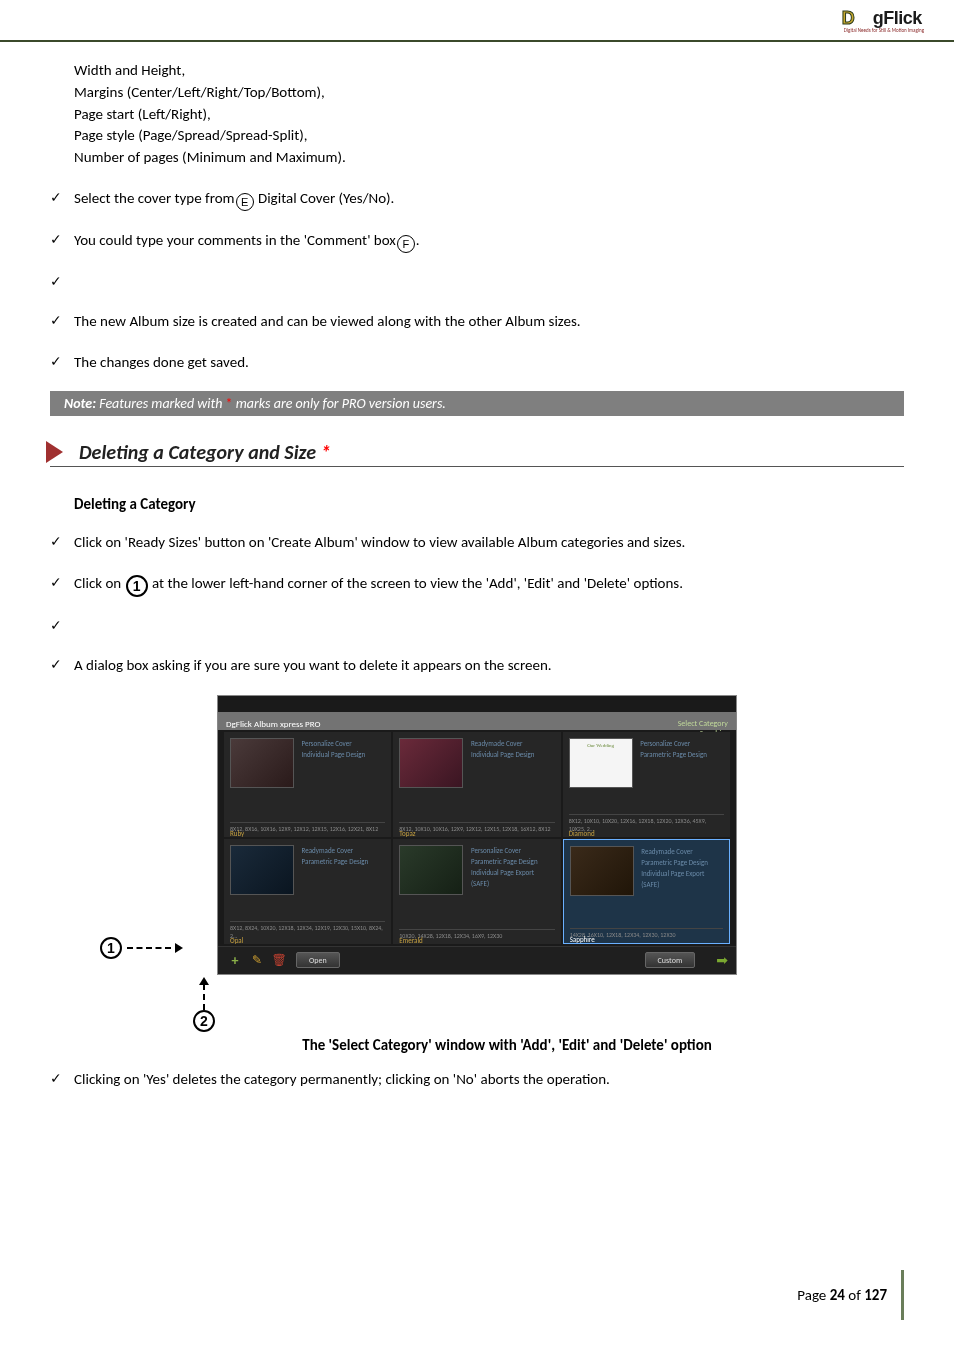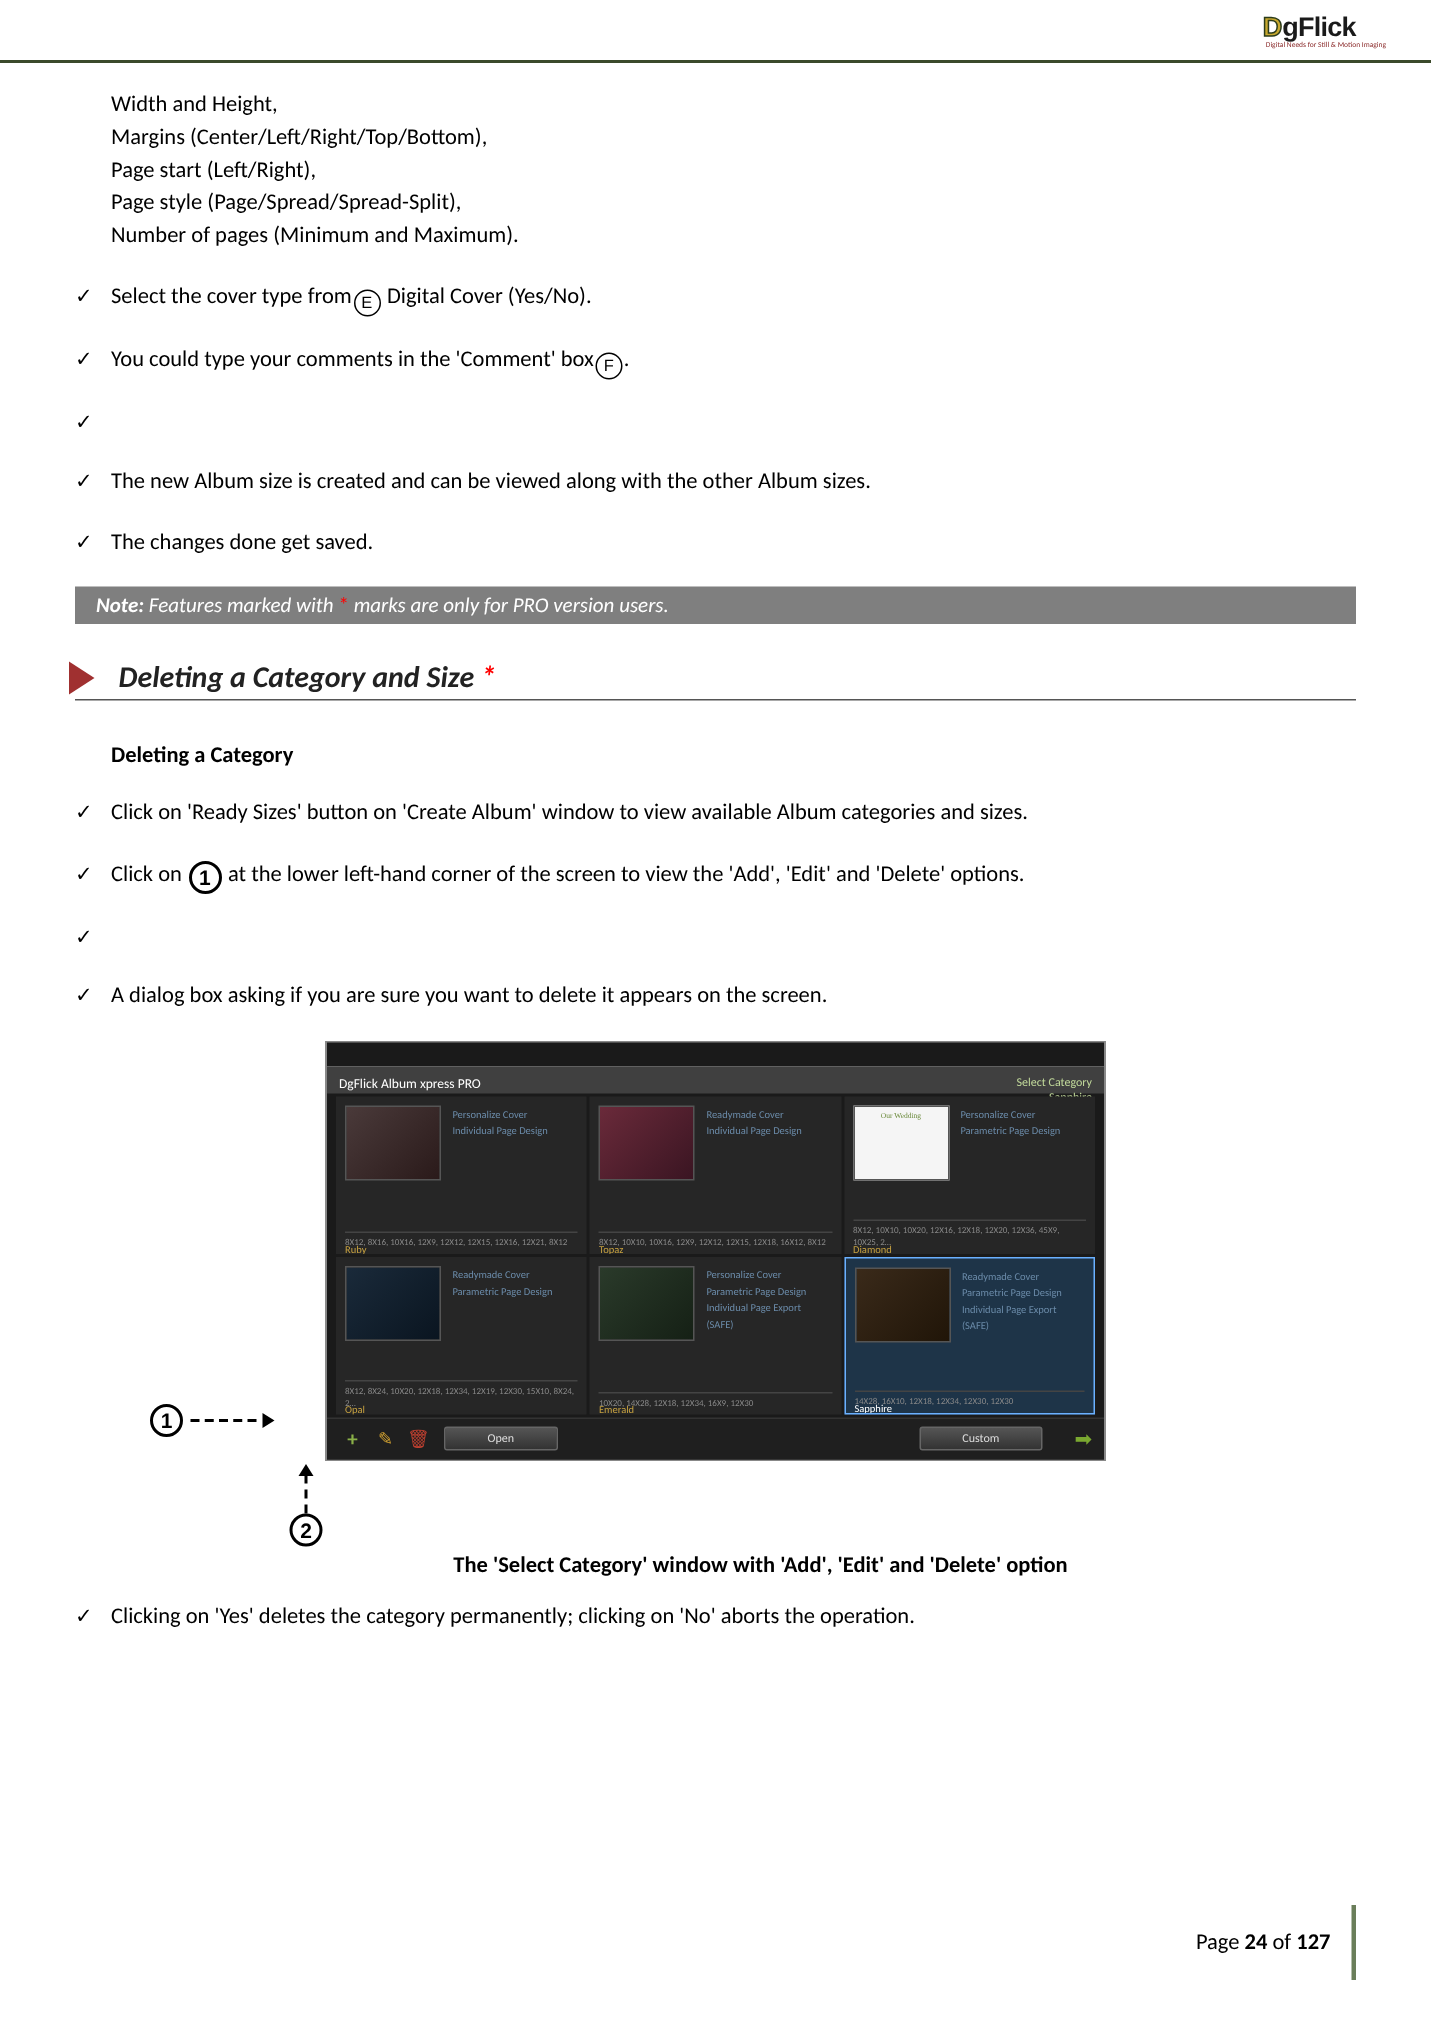--- a/index.html
+++ b/index.html
@@ -26,20 +26,21 @@
     font-size: 18px;
     color: #c7a82f;
     -webkit-text-stroke: 1px #2b3b1a;
   }
   .logo-rest {
     font-family: Arial, sans-serif;
     font-weight: 900;
     font-size: 18px;
     color: #1a1a1a;
     letter-spacing: -0.5px;
+    padding-left: 18px;
   }
   .logo-tag {
     font-size: 5px;
     color: #8b2b2b;
     margin-top: -2px;
     margin-left: 2px;
   }
   .content { padding: 18px 50px 0 50px; }
   .spec-list { padding-left: 24px; font-size: 15px; line-height: 1.45; }
   .check-list { list-style: none; margin-top: 18px; }
@@ -130,21 +131,21 @@
   .ss-title {
     position: absolute; top: 16px; left: 0;
     height: 16px; width: 100%;
     background: linear-gradient(#eaeaea,#d0d0d0);
     font-size: 8px; color: #333;
     padding: 2px 6px;
     border-bottom: 1px solid #aaa;
   }
   .ss-brand {
     position: absolute; top: 16px; left: 0; width: 100%;
-    height: 18px; background: #404040;
+    height: 18px; background: #737373;
     color: #fff; font-size: 9px;
     padding: 6px 8px;
     display: flex; justify-content: space-between;
   }
   .ss-brand-right { color: #c0d89a; font-size: 8px; text-align: right; }
   .ss-grid {
     position: absolute; top: 34px; left: 0; right: 0; bottom: 28px;
     display: grid;
     grid-template-columns: 1fr 1fr 1fr;
     grid-template-rows: 1fr 1fr;
@@ -187,21 +188,21 @@
     border-top: 1px solid #333;
     display: flex; align-items: center;
     padding: 0 8px;
   }
   .ss-icon { width: 18px; height: 18px; margin-right: 4px; display: flex; align-items: center; justify-content: center; font-size: 12px; color: #d0d0d0; }
   .ss-add { color: #8ab048; font-size: 14px; font-weight: bold;}
   .ss-edit { color: #d0a030; }
   .ss-del { color: #c04030; }
   .ss-openbtn {
     background: linear-gradient(#555,#333); color: #ddd;
-    font-size: 8px; padding: 2px 28px; border: 1px solid #666;
+    font-size: 8px; padding: 2px 12px; border: 1px solid #666;
     border-radius: 2px; margin-left: 4px;
   }
   .ss-next { margin-left: auto; display: flex; align-items: center; }
   .ss-next .ss-openbtn { margin-right: 21px; }
   .ss-arrow { color: #7aa830; font-size: 14px; }
   .anno-row { display: flex; align-items: center; width: 640px; position: relative; }
   .anno-1 {
     display: flex; align-items: center;
     position: absolute; bottom: 16px; left: -58px;
   }

